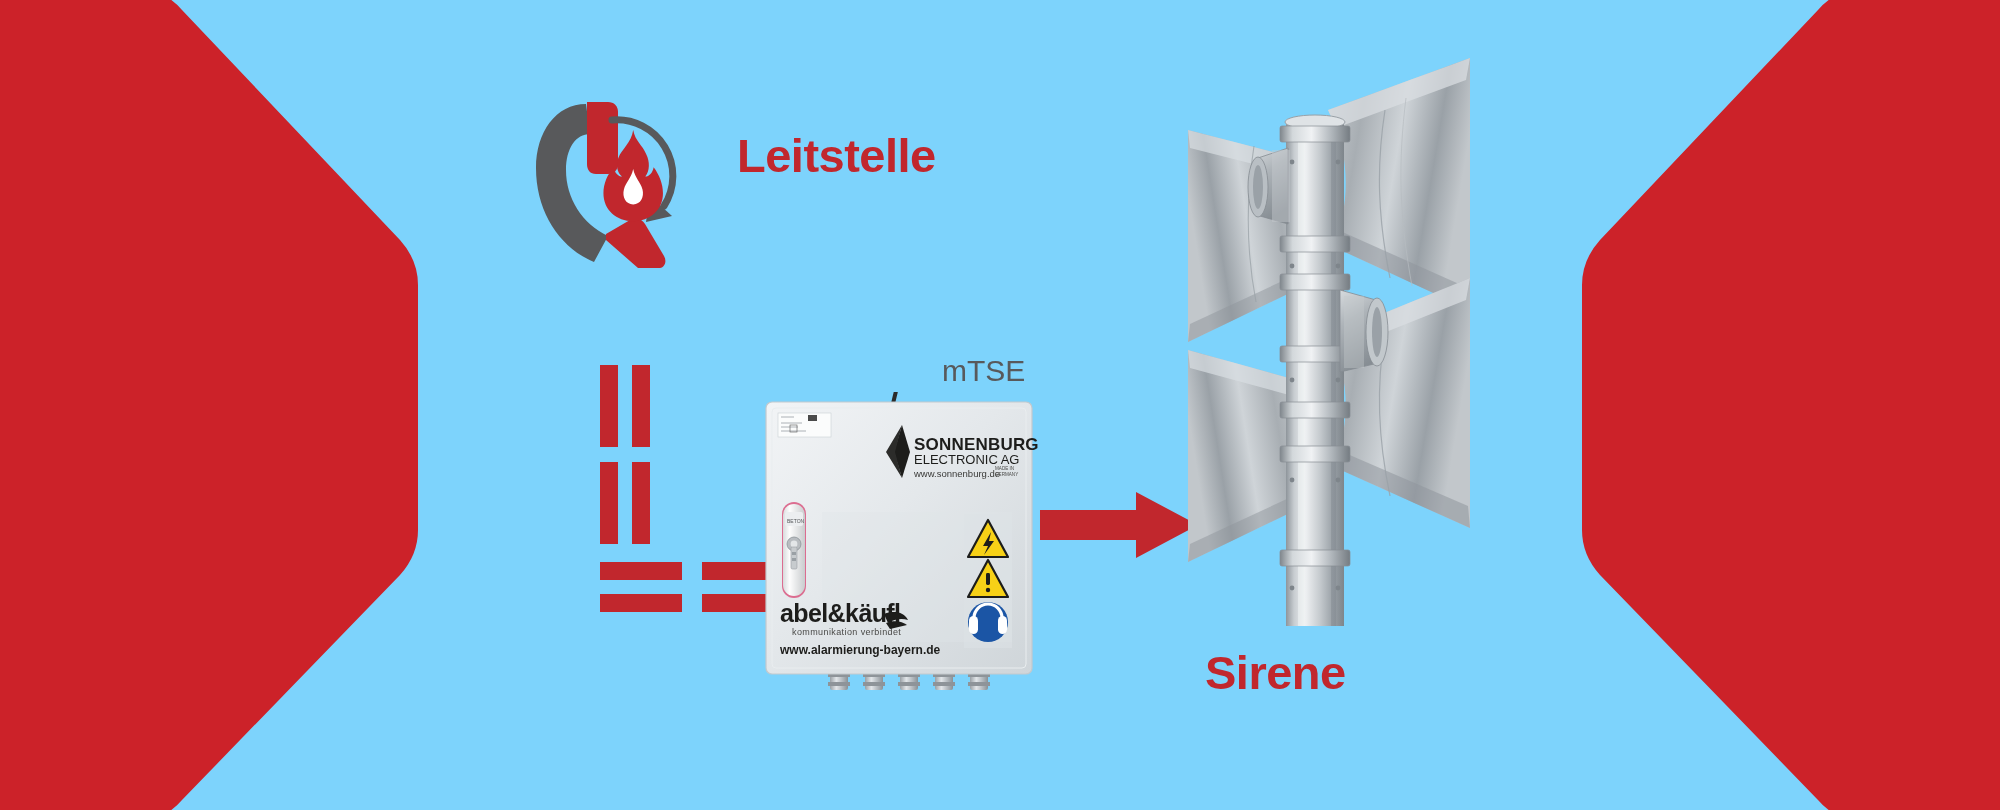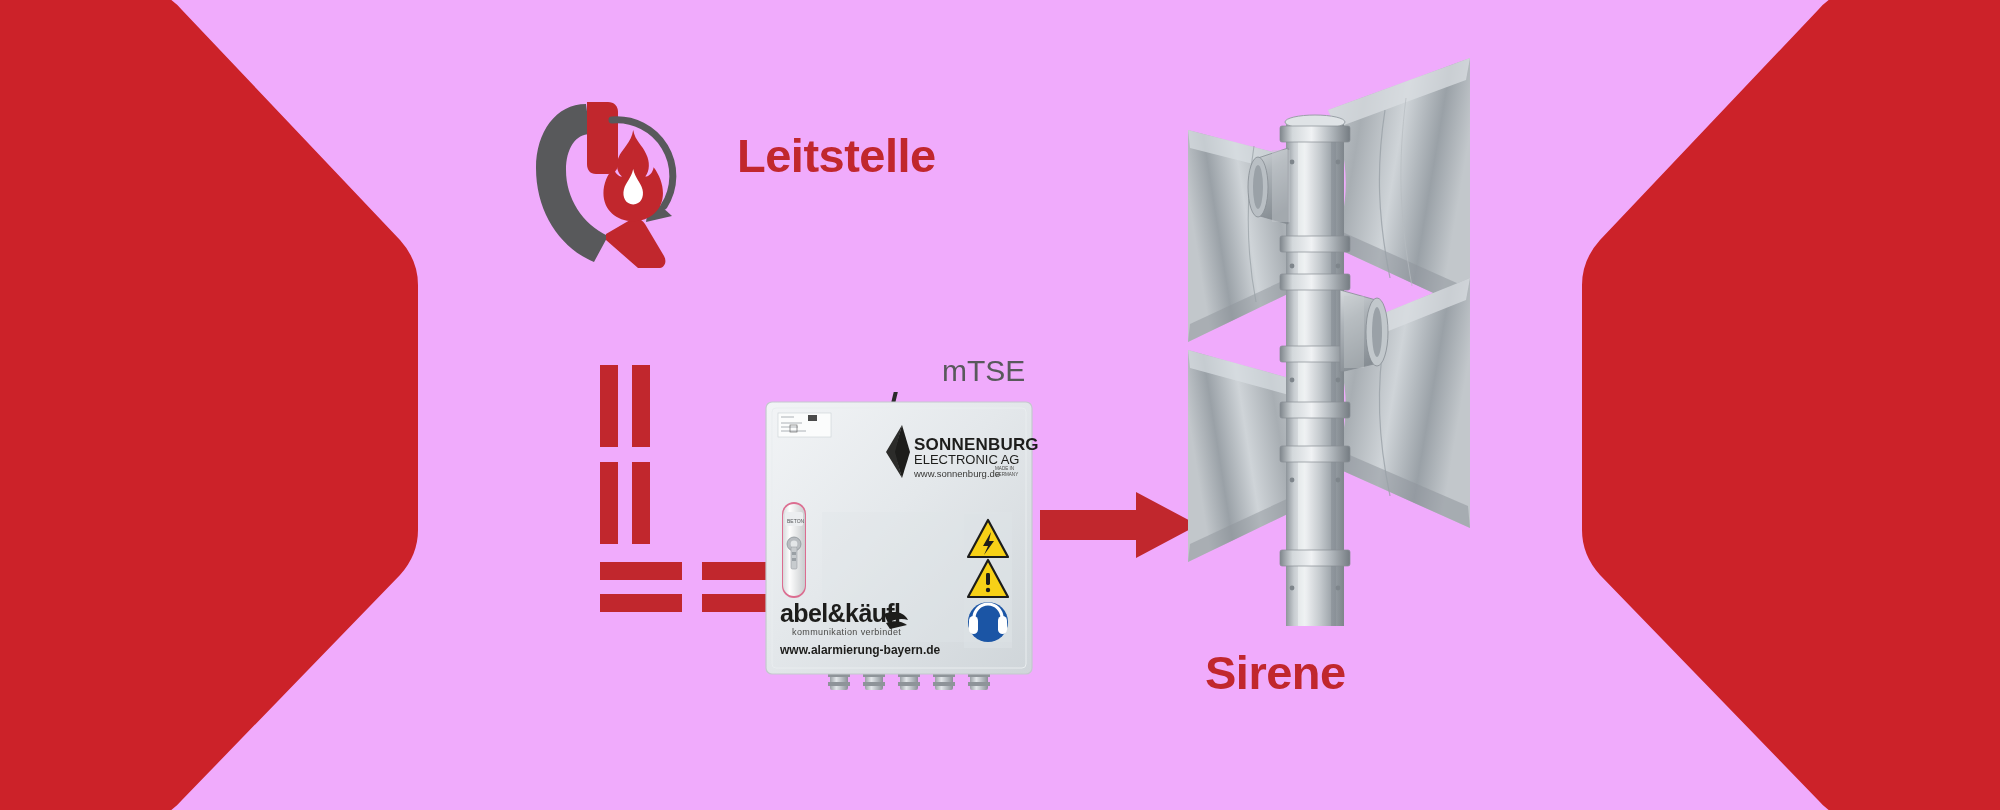--- a/index.html
+++ b/index.html
@@ -5,21 +5,21 @@
   * { box-sizing: border-box; margin: 0; padding: 0; }
   html, body {
     width: 2000px; height: 810px;
     background: #ffffff;
     font-family: "Liberation Sans", sans-serif;
     overflow: hidden;
   }
   #stage {
     position: relative;
     width: 2000px; height: 810px;
-    background: #f0abfc;
+    background: #7dd3fc;
   }
 
   
   .wedge { position: absolute; top: 0; height: 810px; }
   .wedge svg { display: block; }
   #wedge-left  { left: 0;  width: 420px; }
   #wedge-right { right: 0; width: 420px; }
 
   
   #leitstelle-icon { position: absolute; left: 534px; top: 88px; width: 160px; height: 180px; }

